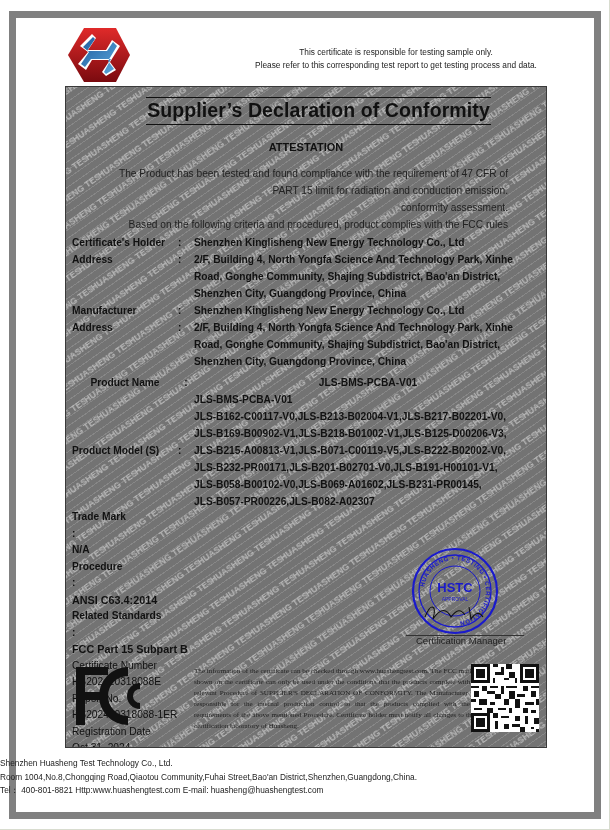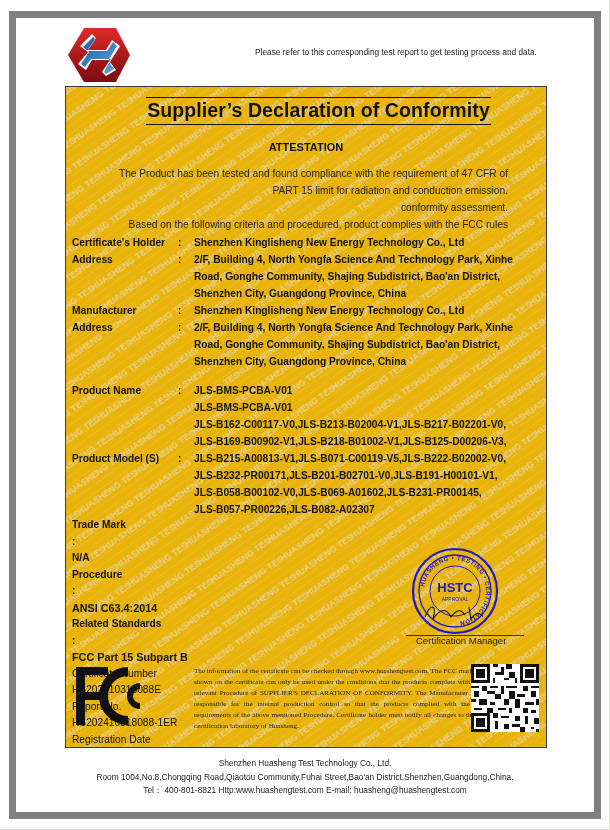--- a/index.html
+++ b/index.html
@@ -8,21 +8,21 @@
 
   .frame { position: absolute; left: 9px; top: 11px; width: 592px; height: 808px; background: #808080; }
   .page { position: absolute; left: 16px; top: 18px; width: 578px; height: 794px; background: #fff; }
   .outer-edge { position: absolute; left: 0; top: 0; width: 610px; height: 830px; border-right: 1px solid #d8dccf; border-bottom: 1px solid #d8dccf; pointer-events: none; }
 
   .logo { position: absolute; left: 66px; top: 26px; width: 66px; height: 58px; }
 
   .top-note { position: absolute; right: 64px; top: 46px; text-align: center; font-size: 8.3px; line-height: 13px; color: #222; width: 300px; }
   .top-note div { white-space: nowrap; }
 
-  .inner-box { position: absolute; left: 65px; top: 86px; width: 482px; height: 662px; border: 1px solid #3a3a3a; overflow: hidden; background: #eab308; }
+  .inner-box { position: absolute; left: 65px; top: 86px; width: 482px; height: 662px; border: 1px solid #3a3a3a; overflow: hidden; background: #737373; }
 
   .watermark { position: absolute; left: -100px; top: -100px; width: 700px; height: 900px; pointer-events: none;
     background-image: repeating-linear-gradient(-35deg, rgba(200,200,200,0.0) 0px, rgba(200,200,200,0.0) 6px, rgba(210,210,210,0.35) 6px, rgba(210,210,210,0.35) 7px);
     opacity: 0.6; }
 
   .title-wrap { position: absolute; left: 80px; top: 10px; width: 345px; height: 28px; border-top: 1.5px solid #111; border-bottom: 1.5px solid #111; text-align: center; }
   .title { font-size: 19.5px; font-weight: bold; line-height: 25px; letter-spacing: 0.1px; }
 
   .attestation { position: absolute; left: 0; width: 100%; top: 54px; text-align: center; font-size: 11px; font-weight: bold; }
 
@@ -38,21 +38,21 @@
   .row.tight { line-height: 16.5px; flex-direction: column; }
 
   .stamp { position: absolute; left: 345px; top: 460px; width: 88px; height: 88px; }
   .sig-line { position: absolute; left: 340px; top: 548px; width: 118px; border-top: 1px solid #333; }
   .sig-label { position: absolute; left: 350px; top: 548px; font-size: 9.5px; color: #222; }
 
   .fcc-logo { position: absolute; left: 6px; top: 576px; width: 82px; height: 66px; }
   .fcc-text { position: absolute; left: 95px; top: 579px; width: 305px; font-family: "Liberation Serif", serif; font-size: 7.1px; line-height: 10.9px; color: #222; text-align: justify; margin-left: 33px; }
   .qr { position: absolute; left: 405px; top: 577px; width: 68px; height: 68px; }
 
-  .footer { position: absolute; left: 0; width: 610px; top: 757px; text-align: center; font-size: 8.3px; line-height: 13.5px; color: #222; }
+  .footer { position: absolute; left: 0; width: 610px; top: 757px; text-align: left; font-size: 8.3px; line-height: 13.5px; color: #222; }
 </style>
 </head>
 <body>
 
 <div class="frame"></div>
 <div class="page"></div>
 <div class="outer-edge"></div>
 
 <svg class="logo" viewBox="0 0 66 58">
   <defs>
@@ -64,20 +64,21 @@
       <stop offset="0" stop-color="#1f5c9e"></stop>
       <stop offset="1" stop-color="#5aa8dc"></stop>
     </linearGradient>
   </defs>
   <polygon points="18,2 50,2 64,29 50,56 18,56 2,29" fill="url(#lr)"></polygon>
   <polygon points="14,20 26,8 30,12 22,24 40,24 46,14 54,20 44,36 50,44 40,50 36,46 44,34 26,34 20,44 12,38 22,26" fill="#ffffff"></polygon>
   <polygon points="17,21 27,11 29,13 21,25 41,25 47,16 51,20 42,35 48,43 40,48 38,46 45,33 25,33 19,41 15,38 23,26" fill="url(#lb)"></polygon>
 </svg>
 
 <div class="top-note">
+  <div>This certificate is responsible for testing sample only.</div>
   <div>Please refer to this corresponding test report to get testing process and data.</div>
 </div>
 
 <div class="inner-box">
   <svg class="watermark" viewBox="0 0 700 900" preserveAspectRatio="none">
     <defs>
       <pattern id="wm" width="70" height="22" patternUnits="userSpaceOnUse" patternTransform="rotate(-35)">
         <text x="0" y="14" font-family="Liberation Sans, sans-serif" font-size="9" font-weight="bold" fill="#e3e3e3">HUASHENG TEST</text>
       </pattern>
     </defs>
@@ -120,21 +121,21 @@
     <div class="row">
       <div class="label">Address</div>
       <div class="colon">:</div>
       <div class="value">
         <div>2/F, Building 4, North Yongfa Science And Technology Park, Xinhe</div>
         <div>Road, Gonghe Community, Shajing Subdistrict, Bao'an District,</div>
         <div>Shenzhen City, Guangdong Province, China</div>
       </div>
     </div>
 
-    <div class="row" style="margin-top:12px;">
+    <div class="row" style="margin-top:4px;text-align:center;">
       <div class="label">Product Name</div>
       <div class="colon">:</div>
       <div class="value">JLS-BMS-PCBA-V01</div>
     </div>
 
     <div class="row">
       <div class="label" style="padding-top:51px;">Product Model (S)</div>
       <div class="colon" style="padding-top:51px;">:</div>
       <div class="value">
         <div>JLS-BMS-PCBA-V01</div>

